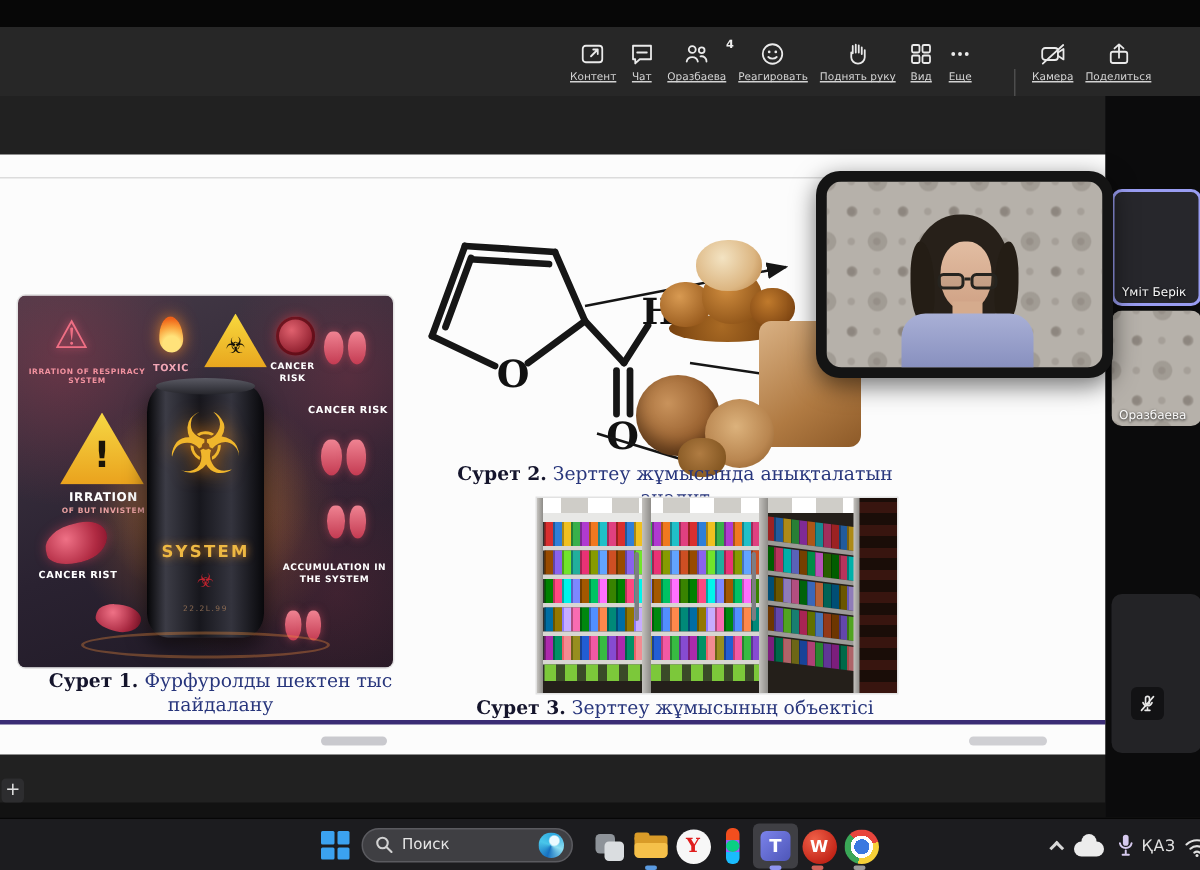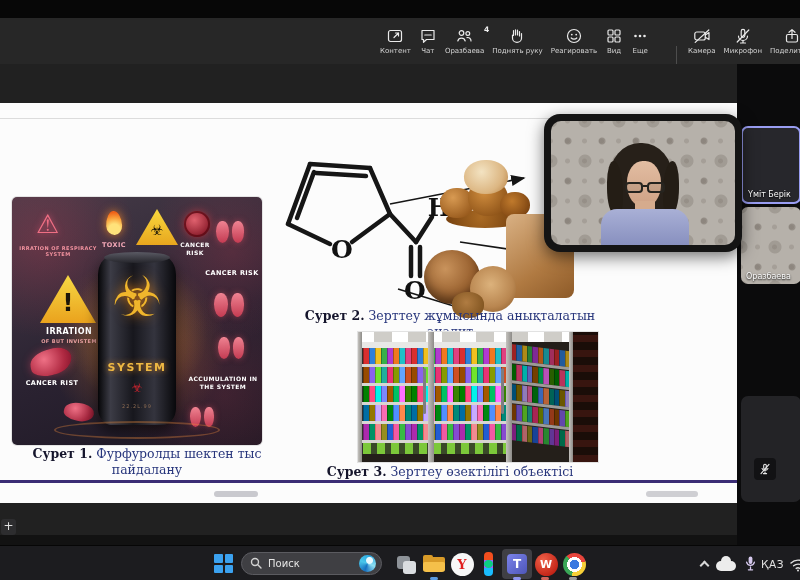--- a/index.html
+++ b/index.html
@@ -10,21 +10,21 @@
 
   
   .topstrip { left:0; top:0; width:800px; height:18px; background:#070707; }
   .toolbar  { left:0; top:18px; width:800px; height:46px; background:#272727; }
   .tb-group { position:absolute; top:0; height:46px; display:flex; align-items:center; }
   .tb-main  { left:376px; }
   .tb-dev   { left:684px; width:160px; }
   .tb-item  { position:relative; display:flex; flex-direction:column; align-items:center; justify-content:center;
               padding:0 4px; height:46px; cursor:pointer; }
   .tb-item svg { display:block; }
-  .tb-label { margin-top:2px; font-size:7px; color:#d3d3d3; white-space:nowrap; }
+  .tb-label { margin-top:2px; font-size:7px; color:#d3d3d3; white-space:nowrap;text-decoration:underline; }
   .tb-badge { position:absolute; top:7px; right:-1px; font-size:7.5px; font-weight:bold; color:#f0f0f0; }
   .tb-sep { left:676px; top:28px; width:1px; height:22px; background:#4d4d4d; }
 
   
   .content-bg { left:0; top:64px; width:737px; height:481px; background:#212121; }
   .content-bottom { left:0; top:535px; width:737px; height:10px; background:#121212; }
 
   
   .slide { left:0; top:103px; width:737px; height:400px; background:#fcfcfc; }
   .slide-hairline { left:0; top:15px; width:737px; height:1px; background:#dcdcdc; }
@@ -295,42 +295,42 @@
               <circle cx="12.8" cy="6.5" r="1.9"></circle>
               <path d="M12 10.6 a3.3 3.3 0 0 1 4 3.4"></path>
             </svg>
           </span>
         <span class="tb-badge">4</span>
         <span class="tb-label">Оразбаева</span>
       </div>
 
       <div class="tb-item">
         <span>
-            <svg width="18" height="18" viewBox="0 0 18 18" fill="none" stroke="#eaeaea" stroke-width="1.2" stroke-linecap="round" stroke-linejoin="round">
-              <path d="M5.5 8.5 V3.6 M7.5 8 V2.8 M9.5 8 V3.2 M11.5 9 V4.6"></path>
-              <path d="M4.5 8 v3.2 a4.5 4.2 0 0 0 9 0 V6.5"></path>
-            </svg>
-          </span>
-        <span class="tb-label">Поднять руку</span>
-      </div>
-
-      <div class="tb-item">
-        <span>
             <svg width="18" height="18" viewBox="0 0 18 18" fill="none" stroke="#eaeaea" stroke-width="1.2" stroke-linecap="round">
               <circle cx="9" cy="9" r="6.5"></circle>
               <circle cx="6.8" cy="7.6" r="0.9" fill="#eaeaea" stroke="none"></circle>
               <circle cx="11.2" cy="7.6" r="0.9" fill="#eaeaea" stroke="none"></circle>
               <path d="M6.2 11 a3.6 3 0 0 0 5.6 0"></path>
             </svg>
           </span>
         <span class="tb-label">Реагировать</span>
       </div>
 
       <div class="tb-item">
         <span>
+            <svg width="18" height="18" viewBox="0 0 18 18" fill="none" stroke="#eaeaea" stroke-width="1.2" stroke-linecap="round" stroke-linejoin="round">
+              <path d="M5.5 8.5 V3.6 M7.5 8 V2.8 M9.5 8 V3.2 M11.5 9 V4.6"></path>
+              <path d="M4.5 8 v3.2 a4.5 4.2 0 0 0 9 0 V6.5"></path>
+            </svg>
+          </span>
+        <span class="tb-label">Поднять руку</span>
+      </div>
+
+      <div class="tb-item">
+        <span>
             <svg width="18" height="18" viewBox="0 0 18 18" fill="none" stroke="#eaeaea" stroke-width="1.2">
               <rect x="3" y="3" width="5" height="5" rx="1"></rect>
               <rect x="10" y="3" width="5" height="5" rx="1"></rect>
               <rect x="3" y="10" width="5" height="5" rx="1"></rect>
               <rect x="10" y="10" width="5" height="5" rx="1"></rect>
             </svg>
           </span>
         <span class="tb-label">Вид</span>
       </div>
 
@@ -351,31 +351,20 @@
     <div class="tb-group tb-dev">
       <div class="tb-item">
         <span>
             <svg width="18" height="18" viewBox="0 0 18 18" fill="none" stroke="#eaeaea" stroke-width="1.2" stroke-linecap="round" stroke-linejoin="round">
               <rect x="1.8" y="5" width="10.5" height="8" rx="2"></rect>
               <path d="M12.3 8 L16 5.6 V12.6 L12.3 10.2"></path>
               <path d="M2.2 15.4 L15.8 3"></path>
             </svg>
           </span>
         <span class="tb-label">Камера</span>
-      </div>
-      <div class="tb-item">
-        <span>
-            <svg width="18" height="18" viewBox="0 0 18 18" fill="none" stroke="#eaeaea" stroke-width="1.2" stroke-linecap="round" stroke-linejoin="round">
-              <rect x="7.2" y="2.4" width="3.6" height="8" rx="1.8"></rect>
-              <path d="M4.5 9 a4.5 4.5 0 0 0 9 0"></path>
-              <path d="M9 13.5 V16 M6.5 16 h5"></path>
-              <path d="M3.2 15 L14.8 3"></path>
-            </svg>
-          </span>
-        <span class="tb-label">Микрофон</span>
       </div>
       <div class="tb-item">
         <span>
             <svg width="18" height="18" viewBox="0 0 18 18" fill="none" stroke="#eaeaea" stroke-width="1.2" stroke-linecap="round" stroke-linejoin="round">
               <rect x="3.5" y="7.5" width="11" height="7.5" rx="1.5"></rect>
               <path d="M9 11.5 V2.8 M6 5.3 L9 2.6 L12 5.3"></path>
             </svg>
           </span>
         <span class="tb-label">Поделиться</span>
       </div>
@@ -521,21 +510,21 @@
       <div class="st-mullion st-m1"></div>
       <div class="st-mullion st-m2"></div>
       <div class="st-mullion st-m3"></div>
       <div class="st-mullion st-m4"></div>
       <div class="st-handle st-h1"></div>
       <div class="st-handle st-h2"></div>
     </div>
 
     <div class="cap cap3">
       <b>Сурет 3.</b>
-      <span>Зерттеу өзектілігі объектісі</span>
+      <span>Зерттеу жұмысының объектісі</span>
     </div>
 
     <div class="abs purple-line"></div>
     <div class="abs scroll-pill-a"></div>
     <div class="abs scroll-pill-b"></div>
     <div class="abs plus-btn">+</div>
   </div>
 
   <div class="abs webcam">
     <div class="webcam-video damask">

